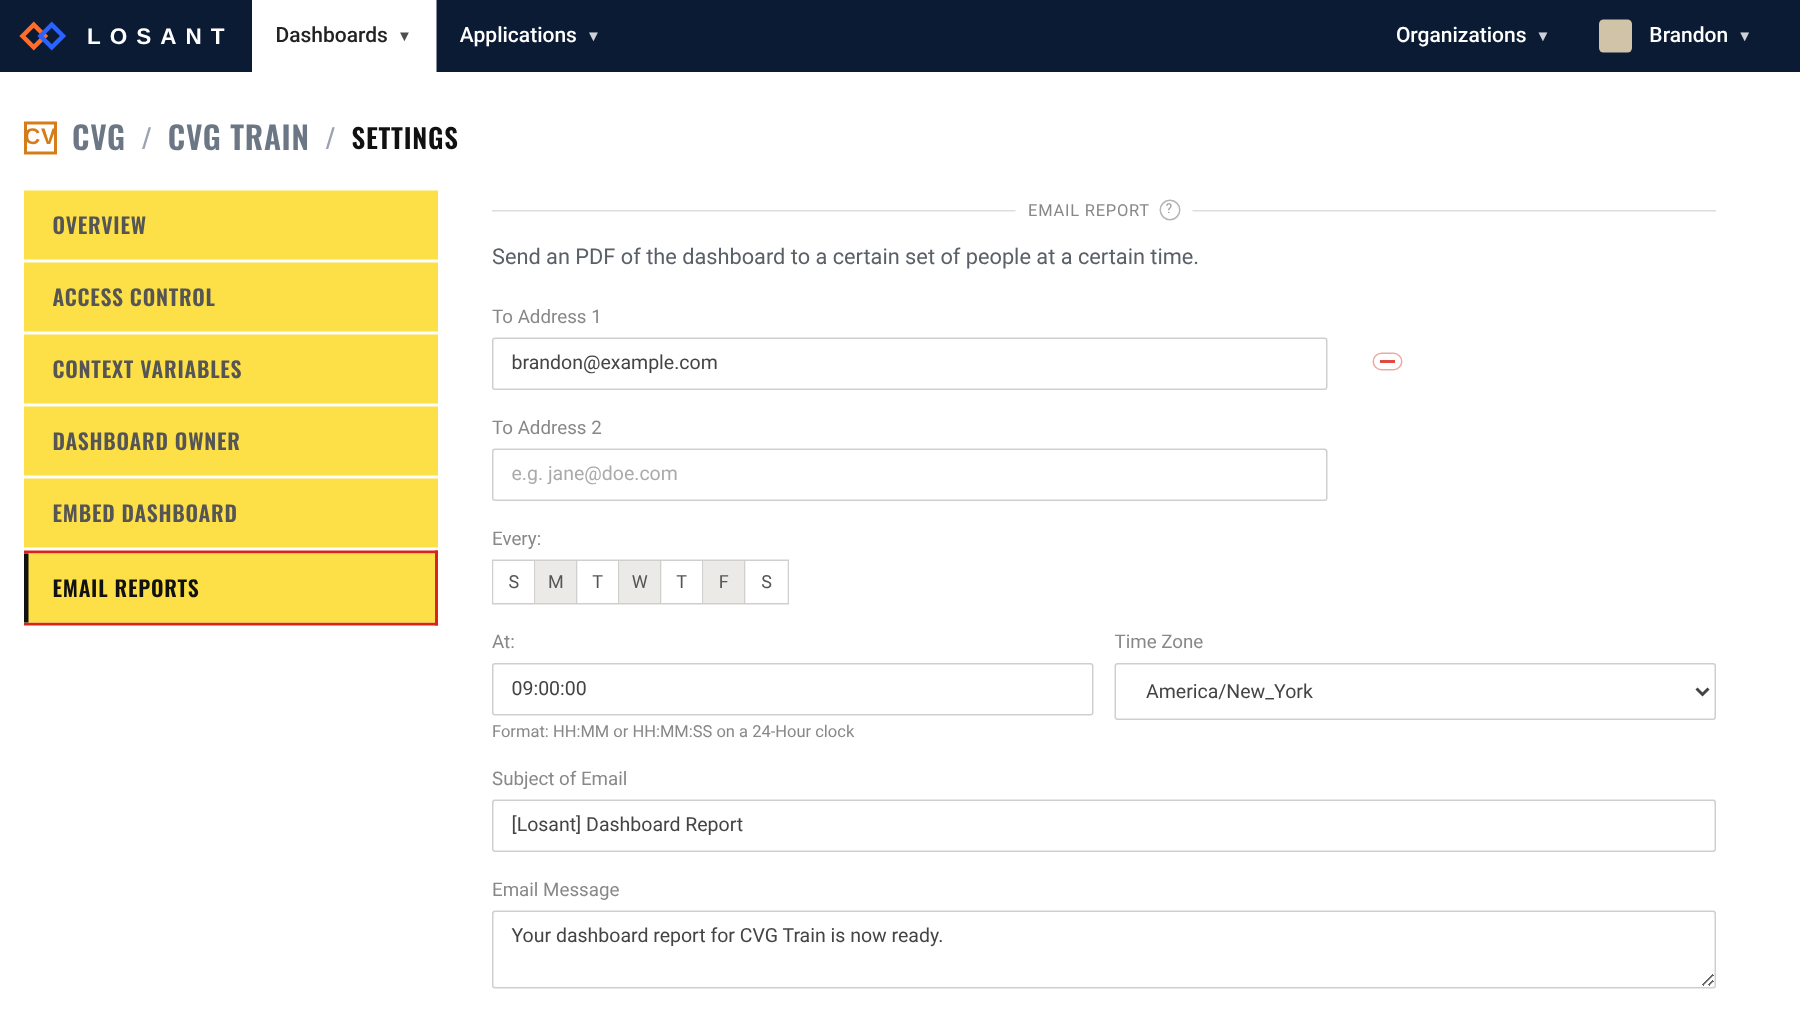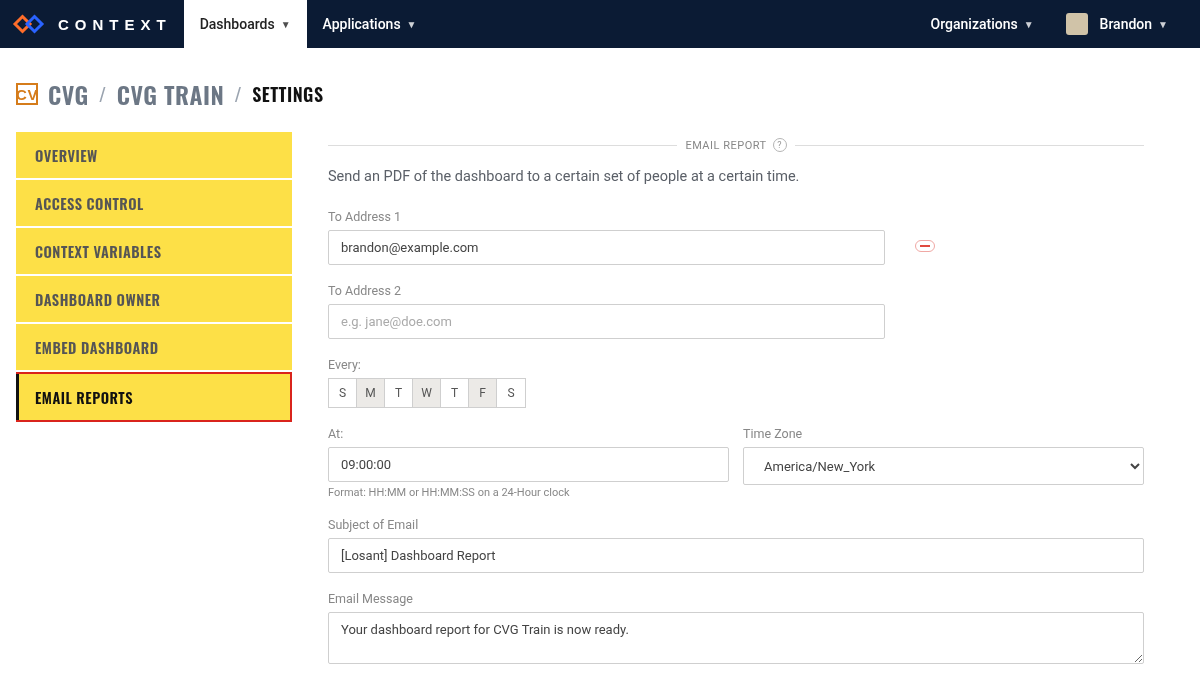--- a/index.html
+++ b/index.html
@@ -12,21 +12,21 @@
   .logo-text { font-family: "Arial Black", Arial, sans-serif; font-weight: 700; letter-spacing: 6px; font-size: 15px; color: #fff; }
   .nav-item { display: flex; align-items: center; padding: 12px 16px; font-size: 14px; font-weight: 500; color: #fff; cursor: pointer; gap: 6px; }
   .nav-item.active { background: #fff; color: #222; }
   .nav-spacer { flex: 1; }
   .caret { font-size: 10px; opacity: .8; }
   .avatar { width: 22px; height: 22px; background: #d0c3a8; border-radius: 3px; margin-right: 6px; display: inline-block; }
 
   
   .crumb-wrap { padding: 28px 16px 20px 16px; display: flex; align-items: center; gap: 10px; font-family: Oswald, "Arial Narrow", Arial, sans-serif; font-stretch: condensed; font-weight: 600; letter-spacing: .5px; }
   .crumb-icon { width: 22px; height: 22px; border: 2px solid #d57c1b; color: #d57c1b; display: flex; align-items: center; justify-content: center; font-size: 15px; font-weight: 700; font-family: Arial, sans-serif; padding: 0 2px; }
-  .crumb { color: #6c7785; font-size: 24px; text-transform: uppercase; cursor: pointer; }
+  .crumb { color: #6c7785; font-size: 21px; text-transform: uppercase; cursor: pointer; }
   .crumb-sep { color: #9aa3af; font-size: 18px; }
   .crumb-current { color: #111; font-size: 18px; text-transform: uppercase; }
 
   
   .page { display: flex; padding: 0 16px; gap: 36px; align-items: flex-start; }
   .sidebar { width: 276px; }
   .side-item { background: #fde047; height: 46px; display: flex; align-items: center; padding: 0 16px; margin-bottom: 2px; font-family: Oswald, "Arial Narrow", Arial, sans-serif; font-stretch: condensed; letter-spacing: .5px; font-weight: 600; font-size: 14.5px; color: #555; text-transform: uppercase; cursor: pointer; border-left: 3px solid transparent; }
   .side-item.active-wrap { border: 2px solid #d9241c; }
   .side-item.active { border-left-color: #111; color: #111; }
 
@@ -67,21 +67,21 @@
 <div class="topnav">
   <div class="logo">
     <span class="logo-mark">
       <svg viewBox="0 0 48 32" width="36" height="24">
         <g fill="none" stroke-width="4">
           <path d="M4 16 L14 6 L24 16 L14 26 Z" stroke="#ff6d2a"></path>
           <path d="M20 16 L30 6 L40 16 L30 26 Z" stroke="#2a63ff"></path>
         </g>
       </svg>
     </span>
-    <span class="logo-text">CONTEXT</span>
+    <span class="logo-text">LOSANT</span>
   </div>
   <div class="nav-item active">
     <span>Dashboards</span>
     <span class="caret">▼</span>
   </div>
   <div class="nav-item">
     <span>Applications</span>
     <span class="caret">▼</span>
   </div>
   <div class="nav-spacer"></div>

